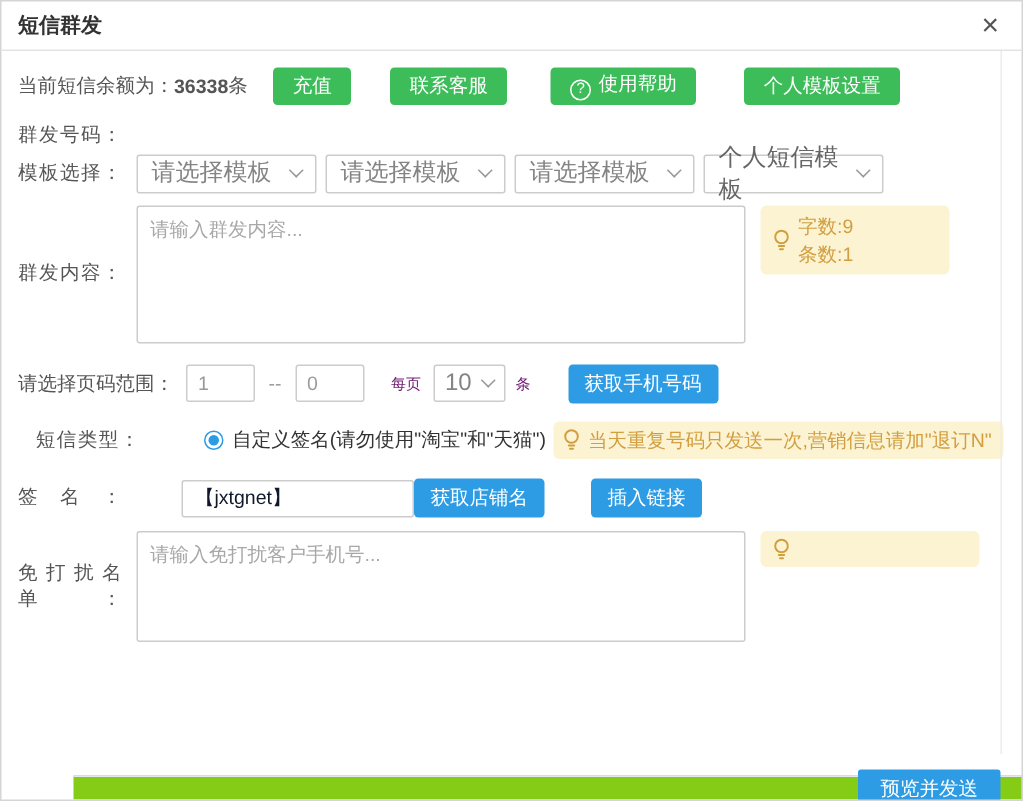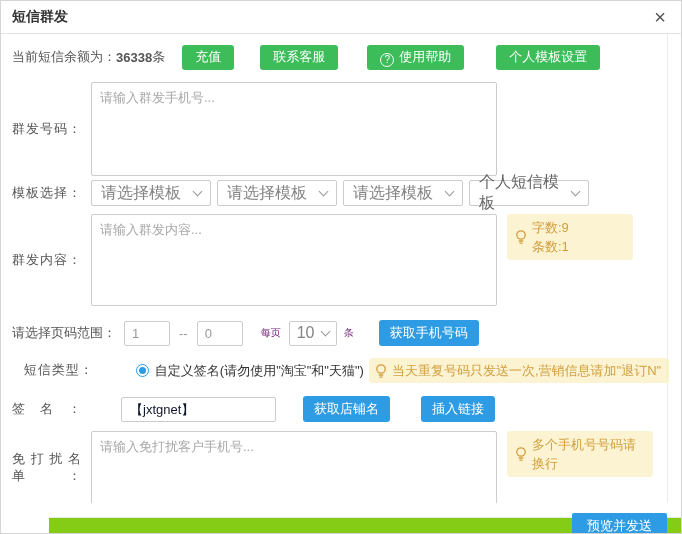--- a/index.html
+++ b/index.html
@@ -52,21 +52,21 @@
 
   .smstype-row { margin-top: 12px; align-items: center; justify-content: center; }
   .smstype-field { display: flex; align-items: center; margin-left: 33px; }
   .radio { width: 13px; height: 13px; border: 1px solid #2e9ce4; border-radius: 50%; display: inline-flex; align-items: center; justify-content: center; flex-shrink: 0; cursor: pointer; }
   .radio i { width: 7px; height: 7px; background: #2e9ce4; border-radius: 50%; }
   .radio-label { font-size: 13px; color: #333; margin-left: 6px; }
   .tip-inline { margin-left: 5px; padding: 3px 8px 3px 4px; }
 
   .signature-row { margin-top: 13px; align-items: flex-end; }
   .sig-input { width: 155px; height: 25px; border: 1px solid #ccc; border-radius: 2px; padding: 0 8px; font-size: 13px; color: #0f172a; outline: none; margin-left: 30px; }
-  .shop-btn { margin-left: 27px; }
+  .shop-btn { }
   .link-btn { margin-left: 31px; }
 
   .blacklist-row { margin-top: 9px; }
 
   .footer { position: absolute; left: 0; bottom: 0; width: 100%; height: 16px; background: #84cc16; border-top: 1px solid #e5e8ea; display: flex; align-items: center; justify-content: flex-end; padding-right: 8px; margin-left: 48px; }
   .btn-primary { background: #2e9ce4; color: #fff; height: 26px; padding: 0 15px; border-radius: 2px; font-size: 13px; }
   .btn-cancel { background: transparent; border: none; color: #333; font-size: 14px; margin-left: 20px; margin-right: 6px; cursor: pointer; }
 </style>
 </head>
 <body>
@@ -85,21 +85,20 @@
         <b>36338</b>
         <span>条</span>
       <button class="btn btn-green ml1">充值</button>
       <button class="btn btn-green ml2">联系客服</button>
       <button class="btn btn-green ml3"><span class="help-ic">?</span><span>使用帮助</span></button>
       <button class="btn btn-green ml4">个人模板设置</button>
     </div>
 
     <div class="row recipients-row">
       <div class="row-label">群发号码：</div>
-      <textarea class="ta ta-recipients" placeholder="请输入群发手机号..." style=""></textarea>
     </div>
 
     <div class="row template-row">
       <div class="row-label">模板选择：</div>
       <div class="select">
           <span>请选择模板</span>
           <span class="chev"></span>
         </div>
       <div class="select">
           <span>请选择模板</span>
@@ -172,21 +171,20 @@
 
     <div class="row blacklist-row">
       <div class="row-label">免打扰名单：</div>
       <textarea class="ta ta-blacklist" placeholder="请输入免打扰客户手机号..." style=""></textarea>
       <div class="right-col">
         <div class="tip">
           <svg class="bulb" width="16" height="16" viewBox="0 0 16 16">
               <circle cx="8" cy="6" r="4.2" fill="none" stroke="#d29e3f" stroke-width="1.3"></circle>
               <path d="M6.2 12h3.6 M7 14.2h2" stroke="#d29e3f" stroke-width="1.3" fill="none" stroke-linecap="round"></path>
             </svg>
-          <span>多个手机号号码请换行</span>
         </div>
       </div>
     </div>
 
     <div class="scroll-track"></div>
   </div>
 
   <div class="footer">
     <button class="btn btn-primary">预览并发送</button>
     <button class="btn-cancel">取消</button>

